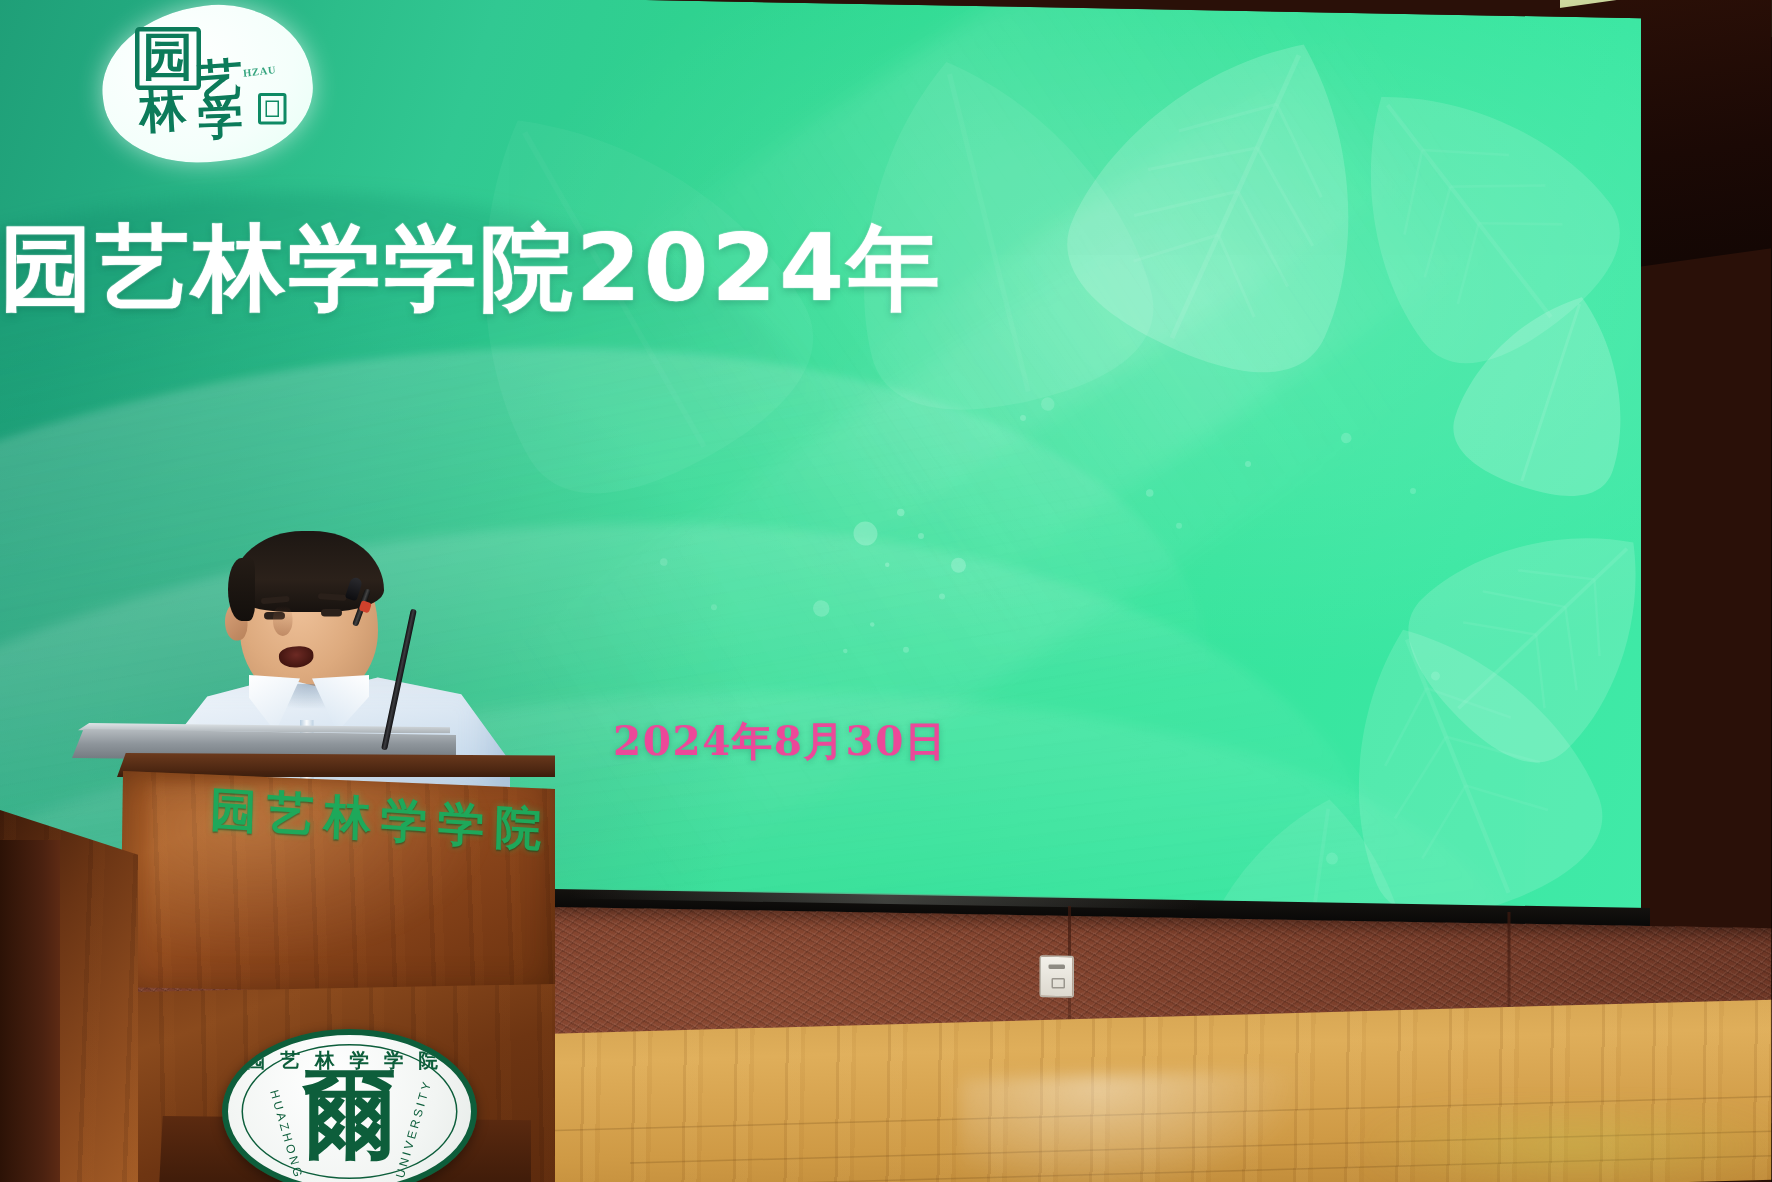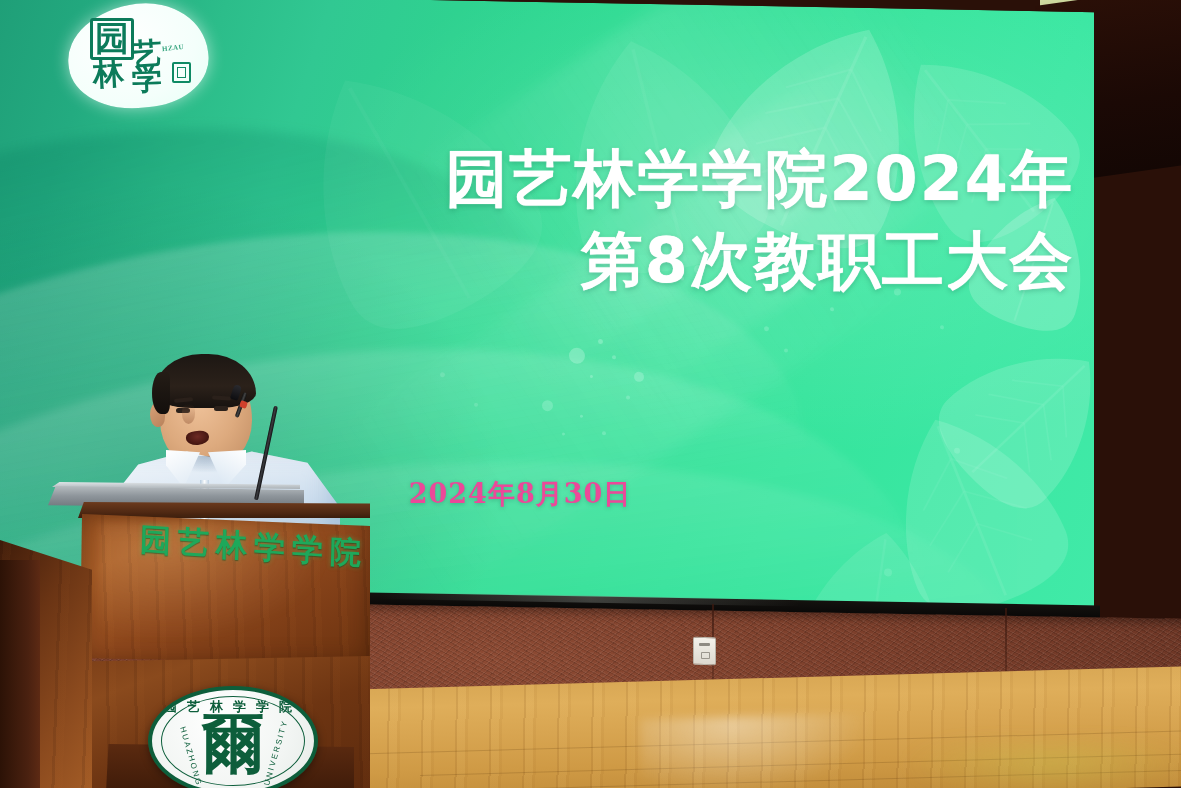--- a/index.html
+++ b/index.html
@@ -95,27 +95,26 @@
   .logo .c3{position:absolute;left:25px;top:49px;font-size:31px;transform:rotate(-3deg);}
   .logo .c4{position:absolute;left:64px;top:55px;font-size:30px;transform:rotate(-2deg);}
   .logo .seal{position:absolute;left:104px;top:58px;width:15px;height:17px;
               border:2px solid #0e8a64;border-radius:2px;}
   .logo .seal:after{content:"";position:absolute;left:3px;top:3px;right:3px;bottom:3px;
               border:1px solid #0e8a64;}
   .logo .tiny{position:absolute;left:94px;top:40px;font-size:7px;letter-spacing:.5px;
               color:#36a57f;transform:rotate(-6deg);}
 
   .slide-title{
-    position:absolute;left:0;top:138px;width:1040px;text-align:right;
+    position:absolute;left:0;top:138px;width:1040px;text-align:left;
     color:#ffffff;
     font-family:"DejaVu Sans","Liberation Sans",sans-serif;
     font-weight:700;
     font-size:62px;line-height:82px;letter-spacing:2px;
     text-shadow:0 0 1px rgba(255,255,255,.9),0 2px 5px rgba(0,80,60,.25);
-    padding-left:34px;
   }
   .slide-title .ln{display:block;white-space:nowrap;}
   .slide-date{
     position:absolute;left:0;top:476px;width:1040px;text-align:center;
     color:#ec4899;font-weight:700;font-size:27px;letter-spacing:1px;
     font-family:"DejaVu Serif","Liberation Serif",serif;
     text-shadow:0 1px 4px rgba(0,80,60,.28);
   }
 
   
@@ -509,21 +508,20 @@
       <span class="c2">艺</span>
       <span class="c3">林</span>
       <span class="c4">学</span>
       <span class="tiny">HZAU</span>
       <span class="seal"></span>
     </div>
   </div>
 
   <div class="slide-title">
     <span class="ln">园艺林学学院2024年</span>
-    <span class="ln">第8次教职工大会</span>
   </div>
   <div class="slide-date">2024年8月30日</div>
 
   <div class="bezel"></div>
   <div class="bezel-gloss"></div>
   <div class="bezel-left-cap"></div>
   <div class="ll-dark"></div>
 
   <div class="wall"></div>
   <div class="wall-seam" style="left:712px;top:604px;"></div>

